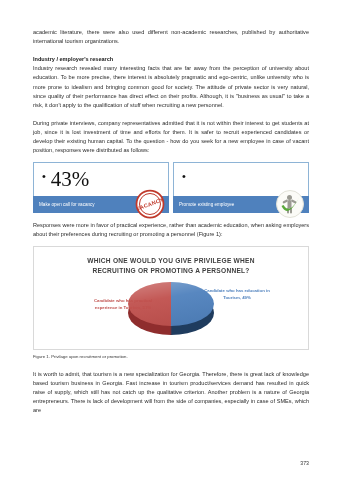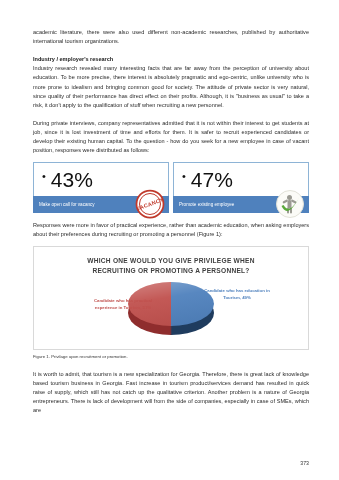--- a/index.html
+++ b/index.html
@@ -63,21 +63,21 @@
   }
   .bullet {
     font-size: 11px;
     line-height: 1;
     color: #111;
     margin-right: 5px;
     position: relative;
     top: -3px;
   }
   .pct-value {
-    font-family: Liberation Sans, sans-serif;
+    font-family: Liberation Serif, serif;
     font-size: 21px;
     line-height: 1;
     color: #111;
     letter-spacing: 0px;
   }
   .pct-bar {
     background: #4f81bd;
     height: 17px;
     display: flex;
     align-items: center;
@@ -232,21 +232,20 @@
               <text x="30" y="34" text-anchor="middle" font-family="Liberation Sans, sans-serif" font-size="11" font-weight="bold" fill="#c0392b" letter-spacing="0.5">VACANCY</text>
             </g>
           </svg>
         </span>
       </div>
     </div>
 
     <div class="pct-card">
       <div class="pct-top">
         <span class="bullet">•</span>
-        <span class="pct-value">47%</span>
       </div>
       <div class="pct-bar">
         <span class="pct-bar-label">Promote existing employee</span>
         <span class="badge-wrap">
           <svg class="seal" viewBox="0 0 60 60" aria-hidden="true">
             <circle cx="30" cy="30" r="27" fill="#fbfbf7" stroke="#e2e2d8" stroke-width="2"></circle>
             <g fill="#9a9a92">
               <circle cx="29" cy="17" r="5"></circle>
               <rect x="25" y="22" width="8" height="17" rx="3"></rect>
               <rect x="15" y="23" width="11" height="4.5" rx="2.2" transform="rotate(-28 20 25)"></rect>

